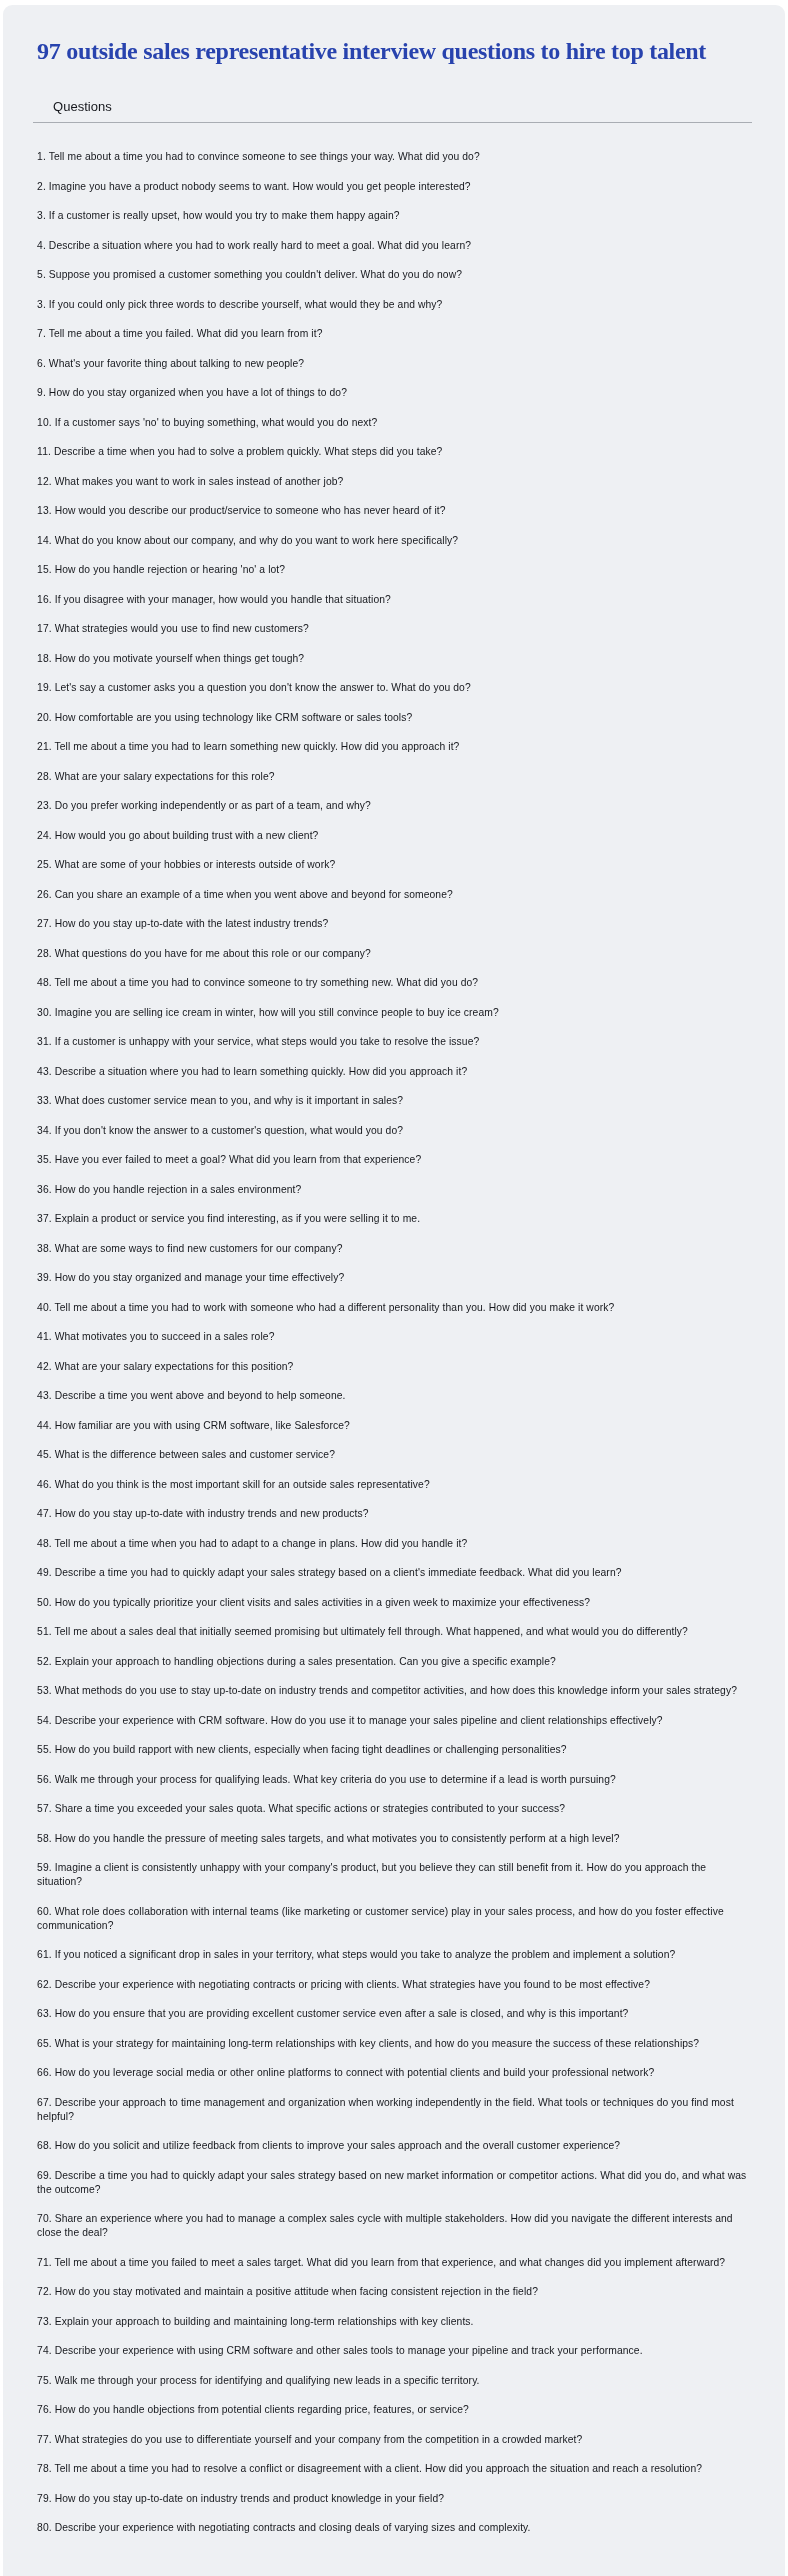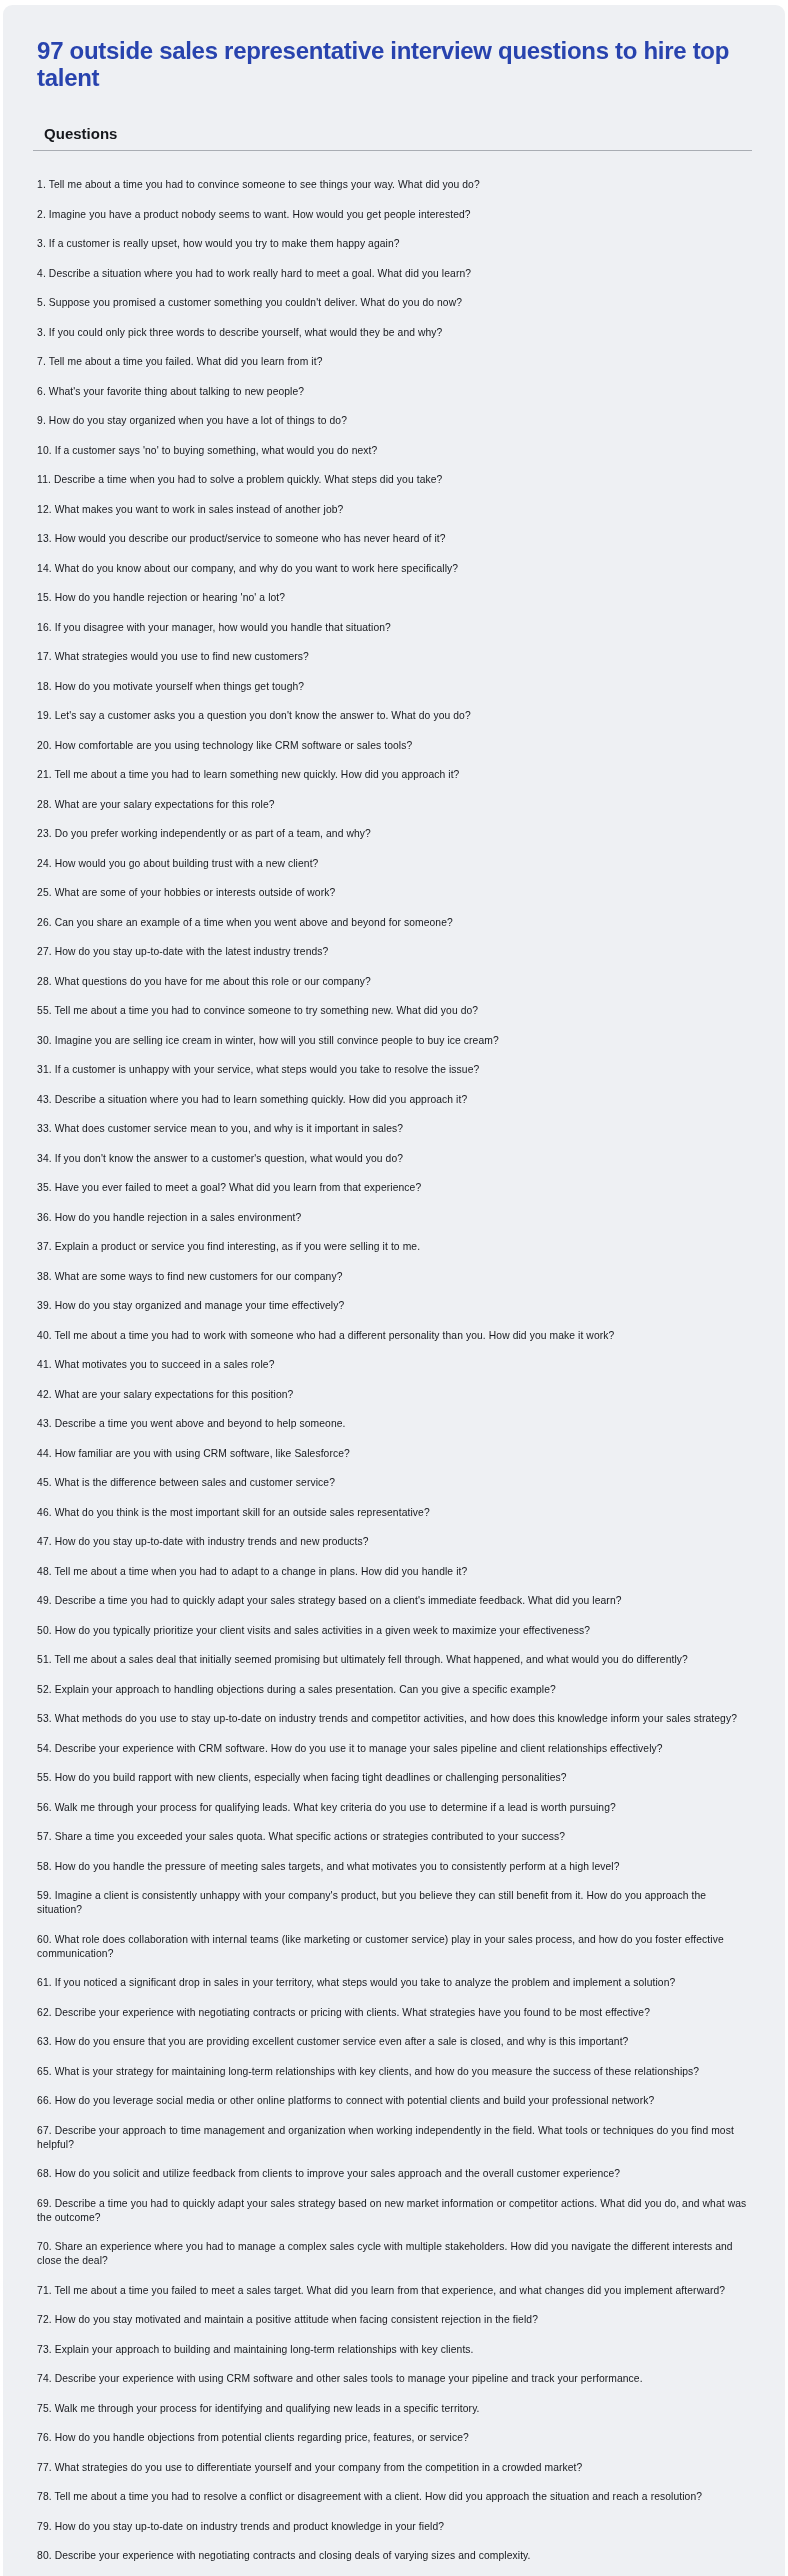--- a/index.html
+++ b/index.html
@@ -32,26 +32,27 @@
     min-height: 3377px;
   }
   .title {
     color: var(--title-color);
     font-size: 24px;
     line-height: 1.1;
     font-weight: bold;
     letter-spacing: -0.3px;
     margin: 9.3px 0 0 0;
     max-width: 721px;
+    font-family: Liberation Serif, serif;
   }
   .section-heading {
     color: var(--text-color);
-    font-size: 15px;
-    font-weight: bold;
-    margin: 34px 0 0 7px;
+    font-size: 13px;
+    font-weight: normal;
+    margin: 34px 0 0 16px;
   }
   .divider {
     border: none;
     border-top: 1px solid var(--divider-color);
     margin: 8.2px 0 0 -4.1px;
     width: calc(100% + 5.2px);
   }
   .questions {
     margin-top: 27px;
   }
@@ -98,21 +99,21 @@
         <p class="question">19. Let's say a customer asks you a question you don't know the answer to. What do you do?</p>
         <p class="question">20. How comfortable are you using technology like CRM software or sales tools?</p>
         <p class="question">21. Tell me about a time you had to learn something new quickly. How did you approach it?</p>
         <p class="question">28. What are your salary expectations for this role?</p>
         <p class="question">23. Do you prefer working independently or as part of a team, and why?</p>
         <p class="question">24. How would you go about building trust with a new client?</p>
         <p class="question">25. What are some of your hobbies or interests outside of work?</p>
         <p class="question">26. Can you share an example of a time when you went above and beyond for someone?</p>
         <p class="question">27. How do you stay up-to-date with the latest industry trends?</p>
         <p class="question">28. What questions do you have for me about this role or our company?</p>
-        <p class="question">55. Tell me about a time you had to convince someone to try something new. What did you do?</p>
+        <p class="question">48. Tell me about a time you had to convince someone to try something new. What did you do?</p>
         <p class="question">30. Imagine you are selling ice cream in winter, how will you still convince people to buy ice cream?</p>
         <p class="question">31. If a customer is unhappy with your service, what steps would you take to resolve the issue?</p>
         <p class="question">43. Describe a situation where you had to learn something quickly. How did you approach it?</p>
         <p class="question">33. What does customer service mean to you, and why is it important in sales?</p>
         <p class="question">34. If you don't know the answer to a customer's question, what would you do?</p>
         <p class="question">35. Have you ever failed to meet a goal? What did you learn from that experience?</p>
         <p class="question">36. How do you handle rejection in a sales environment?</p>
         <p class="question">37. Explain a product or service you find interesting, as if you were selling it to me.</p>
         <p class="question">38. What are some ways to find new customers for our company?</p>
         <p class="question">39. How do you stay organized and manage your time effectively?</p>

